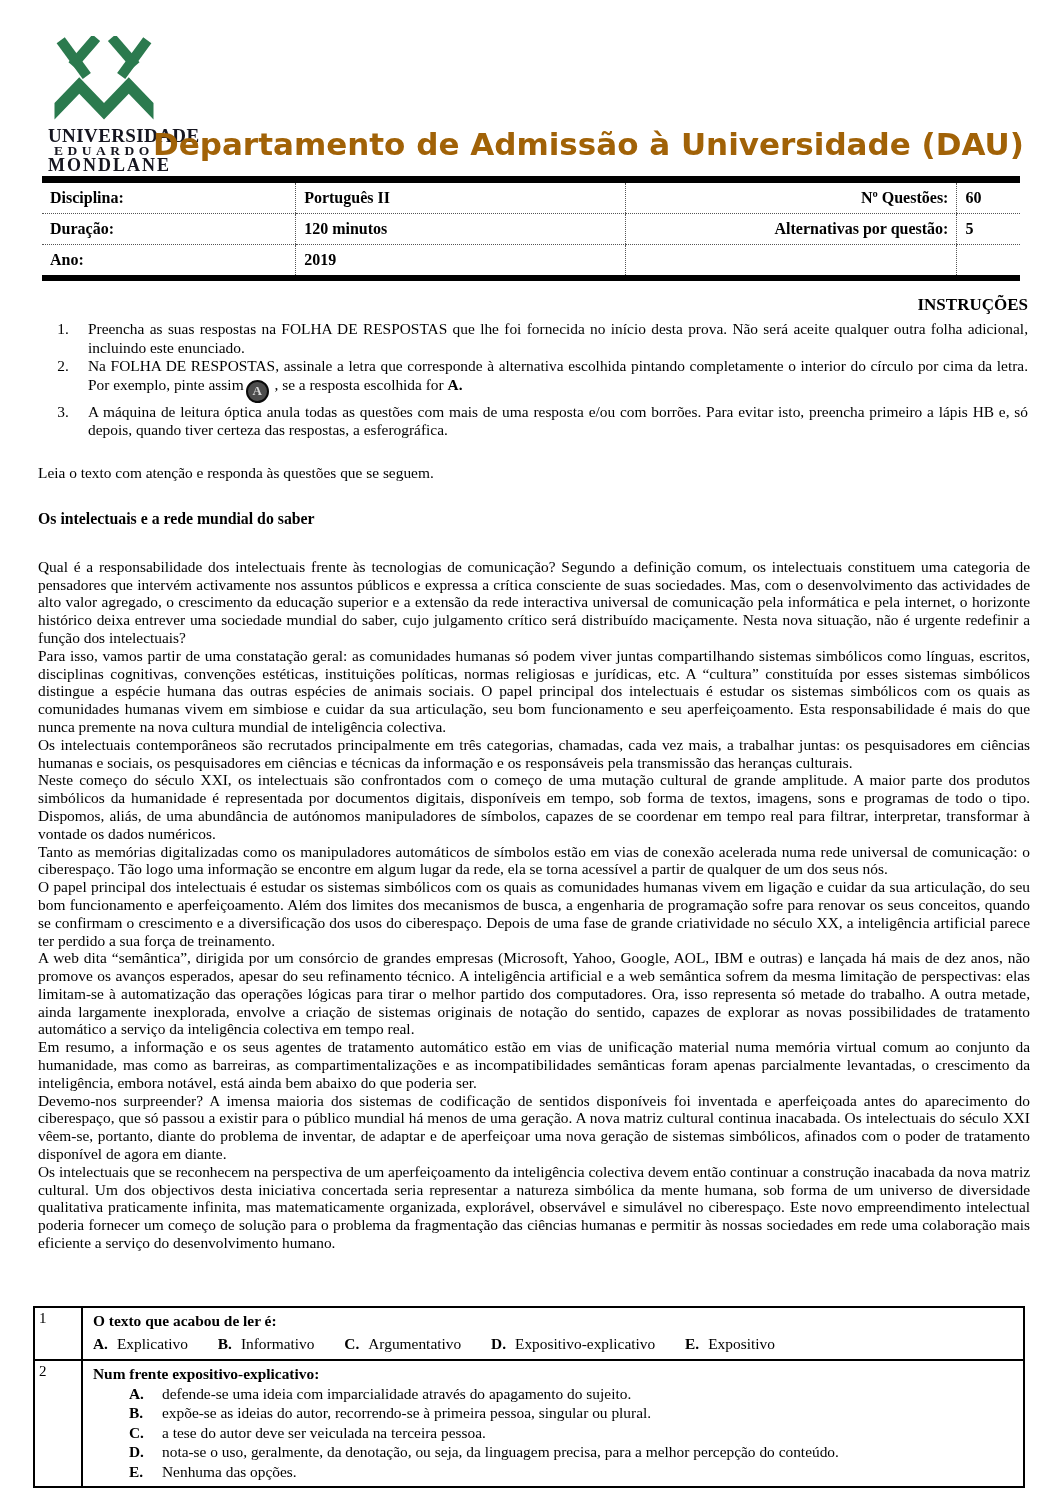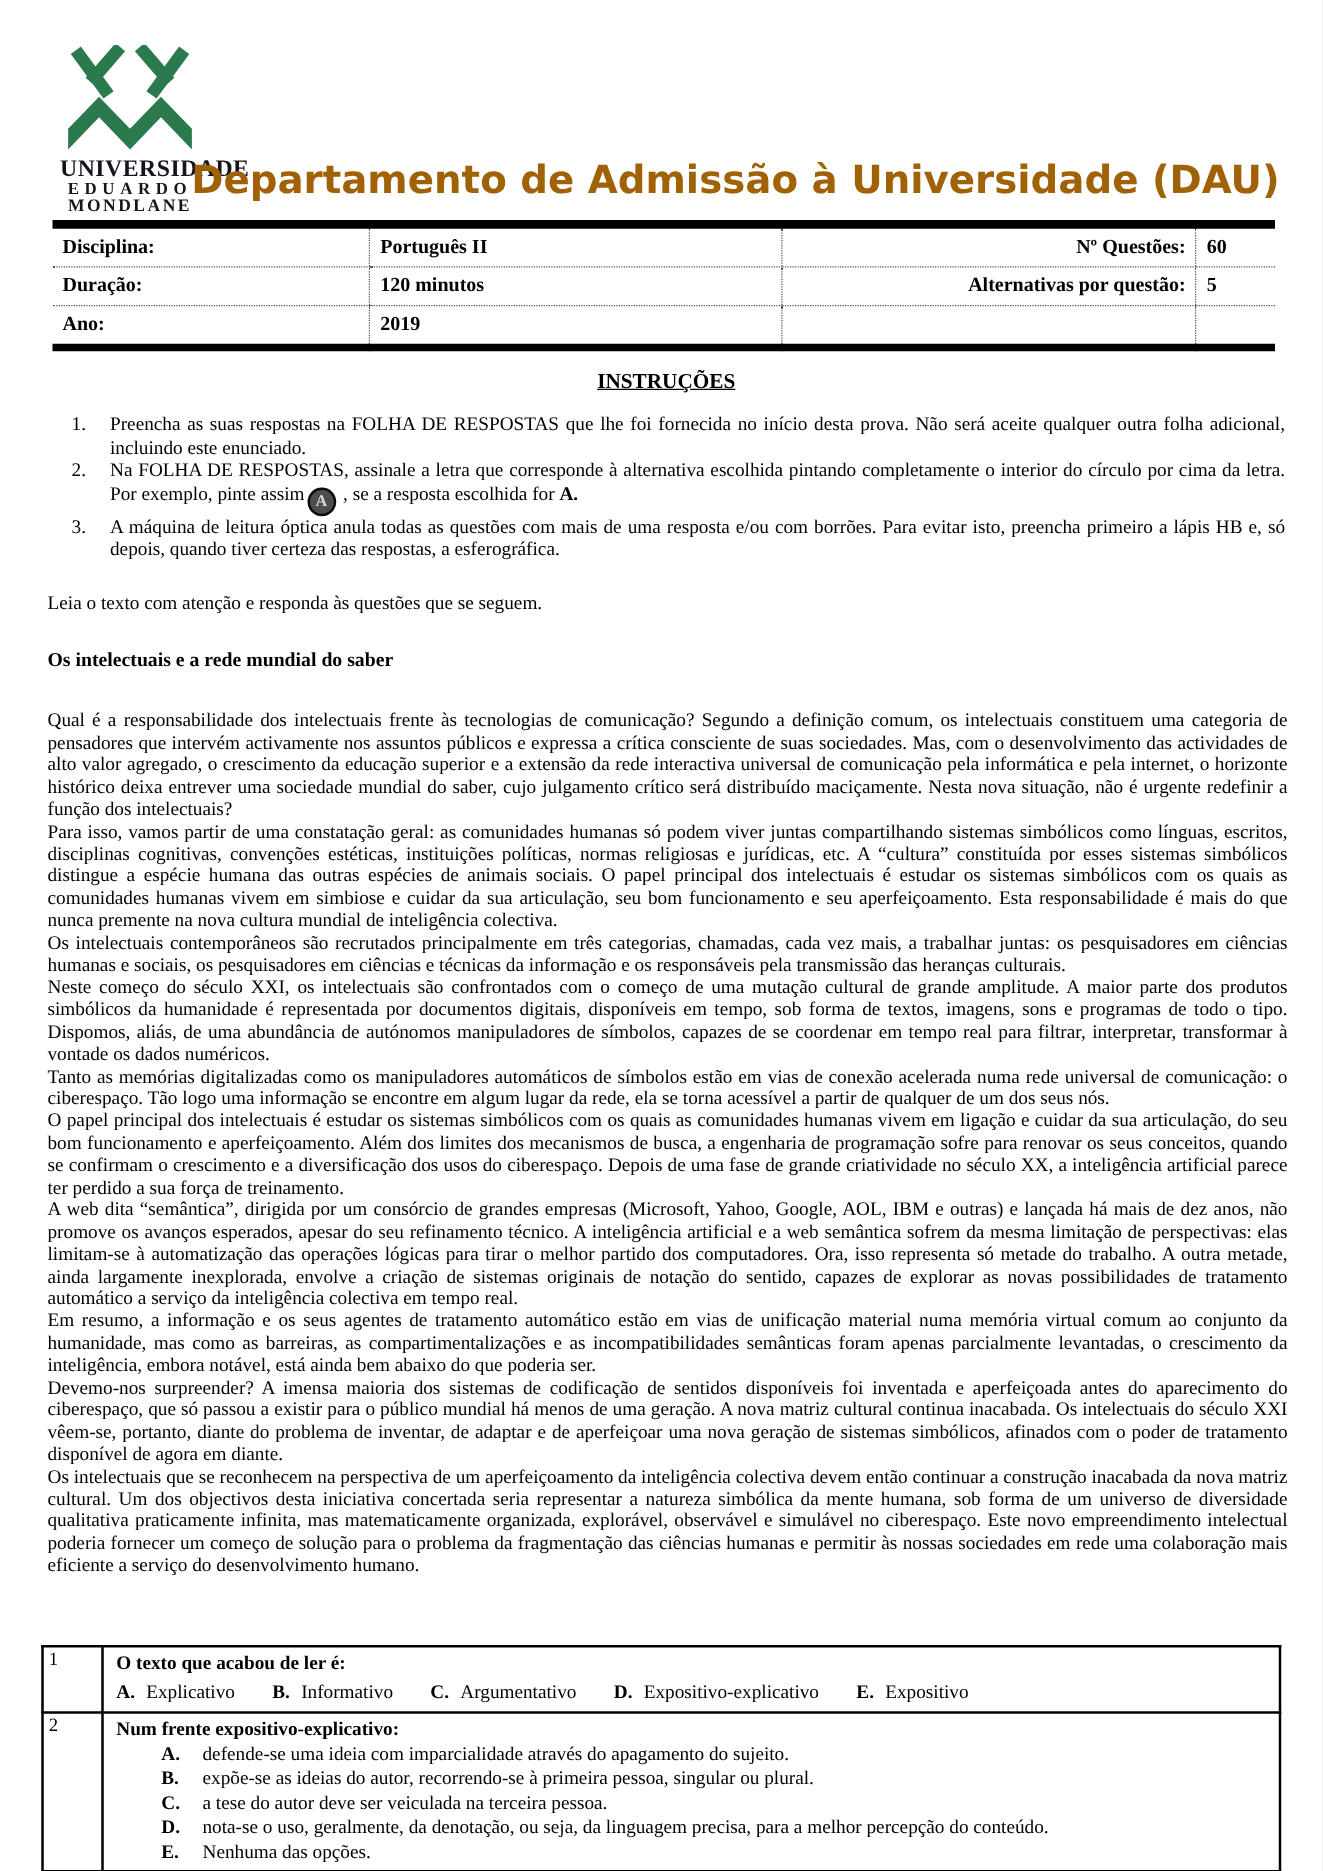--- a/index.html
+++ b/index.html
@@ -13,21 +13,21 @@
     overflow:hidden;
     box-sizing:border-box;
   }
   
   .header{position:relative;height:176px;}
   .logo{position:absolute;left:48px;top:36px;width:112px;}
   .logo svg{display:block;margin:0 auto;}
   .org-lines{margin-top:2px;text-align:center;font-weight:bold;color:#15151f;line-height:15px;}
   .org-l1{font-size:19px;letter-spacing:.4px;}
   .org-l2{font-size:13.5px;letter-spacing:4.5px;}
-  .org-l3{font-size:14px;letter-spacing:2px;}
+  .org-l3{font-size:18px;letter-spacing:2px;}
   .title1{
     position:absolute;left:153px;top:76px;
     font-family:"DejaVu Sans", sans-serif;
     font-size:33px;font-weight:600;color:#2d5c16;white-space:nowrap;
   }
   .title2{
     position:absolute;left:153px;top:126px;
     font-family:"DejaVu Sans", sans-serif;
     font-size:31px;font-weight:600;color:#a16207;white-space:nowrap;
   }
@@ -40,21 +40,21 @@
     font-size:16px;font-weight:bold;
   }
   .info-table td{height:30px;padding:0 8px;border-bottom:1px dotted #555;}
   .info-table tr:last-child td{border-bottom:none;}
   .info-table td.c1{width:245px;}
   .info-table td.c2{width:325px;border-left:1px dotted #555;}
   .info-table td.c3{width:325px;border-left:1px dotted #555;text-align:right;}
   .info-table td.c4{width:48px;border-left:1px dotted #555;}
   
   .instructions{margin:14px 30px 0 38px;}
-  .instr-title{text-align:center;font-weight:bold;font-size:17px;text-decoration:underline;margin-bottom:16px;}
+  .instr-title{text-align:right;font-weight:bold;font-size:17px;margin-bottom:5px;}
   .instr-row{display:flex;font-size:15.4px;line-height:18.6px;}
   .instr-num{width:50px;min-width:50px;text-align:center;}
   .instr-txt{flex:1;text-align:justify;}
   .badge{
     display:inline-flex;align-items:center;justify-content:center;
     width:19px;height:19px;border-radius:50%;
     background:#4d4d4d;border:2px solid #0a0a0a;
     color:#d9d9d9;font-weight:bold;font-size:13px;
     vertical-align:-5px;margin:0 2px;
   }

